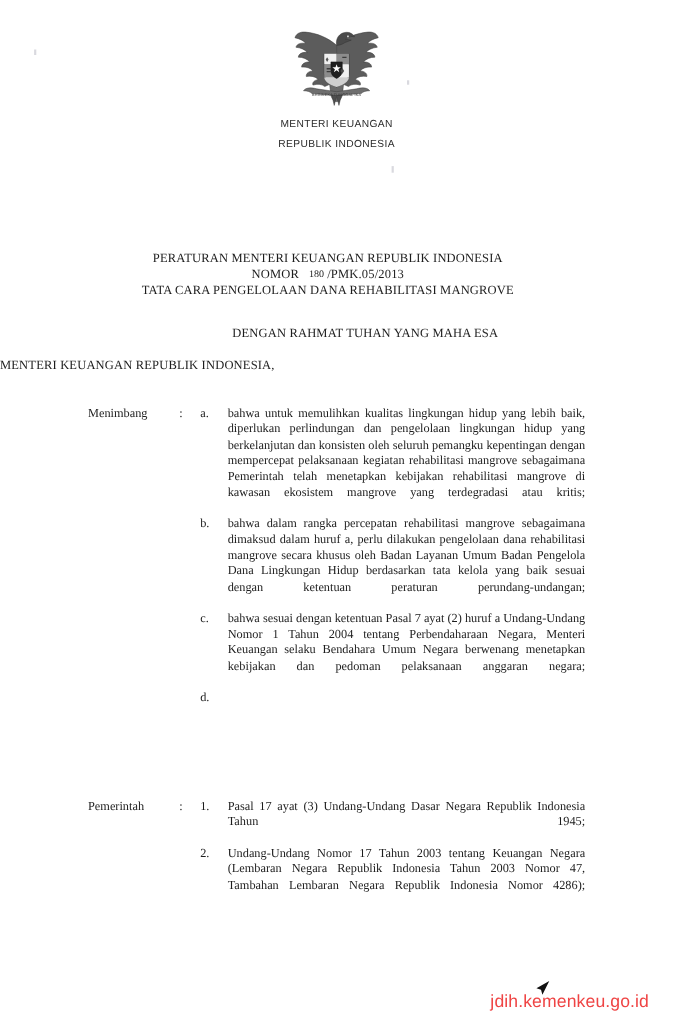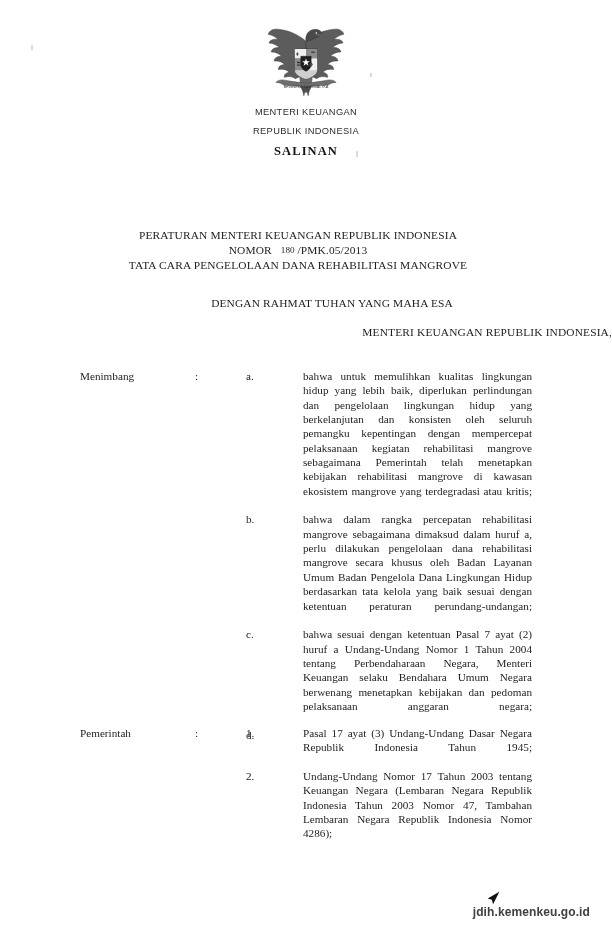--- a/index.html
+++ b/index.html
@@ -84,39 +84,38 @@
     font-size: 11.4px;
     letter-spacing: 0.15px;
     color: #1d1d1d;
     margin-left: 26px;
   }
   #minister-line {
     position: absolute;
     left: 0;
     top: 326px;
     width: 612px;
-    text-align: right;
+    text-align: left;
     font-size: 11.4px;
     letter-spacing: 0.15px;
     color: #1d1d1d;
   }
 
   
   .section {
     position: absolute;
     left: 80px;
     width: 452px;
   }
   #menimbang-section { top: 369px; }
   #mengingat-section { top: 726px; }
 
   .clause-row {
     display: flex;
     align-items: flex-start;
-    gap: 32px;
   }
   .lbl-col {
     width: 83px;
     flex: 0 0 83px;
     font-size: 11.2px;
     line-height: 14.35px;
     color: #1d1d1d;
   }
   .colon-col {
     width: 19px;
@@ -153,24 +152,23 @@
     position: absolute;
     left: 0;
     top: 902px;
     width: 612px;
     text-align: right;
     padding-right: 22px;
     box-sizing: border-box;
   }
   #footer-url {
     font-family: "Liberation Sans", "DejaVu Sans", sans-serif;
-    font-size: 12px;
-    color: #404040;
+    font-size: 16px;
+    color: #ef4444;
     letter-spacing: 0.1px;
-    font-weight: bold;
   }
   #footer-cursor {
     position: absolute;
     left: 485px;
     top: -11px;
     width: 17px;
     height: 15px;
   }
 </style>
 </head>
@@ -238,21 +236,20 @@
       <g fill="#6e6e6e" stroke="#3a3a3a" stroke-width="1">
         <path d="M58 136 C44 132 34 134 30 140 C38 140 44 142 48 146
                  L100 150 L152 146 C156 142 162 140 170 140
                  C166 134 156 132 142 136 L100 142 Z"></path>
       </g>
       <text x="100" y="152" font-family="Liberation Sans, sans-serif" font-size="8" fill="#2f2f2f" text-anchor="middle" letter-spacing="0.4">BHINNEKA TUNGGAL IKA</text>
     </svg>
 
     <div class="ministry-line">MENTERI KEUANGAN</div>
     <div class="ministry-line">REPUBLIK INDONESIA</div>
-    <div id="salinan">SALINAN</div>
   </div>
 
   <div id="title-block">
     <div class="ttl">PERATURAN MENTERI KEUANGAN REPUBLIK INDONESIA</div>
     <div class="ttl">
       <span>NOMOR</span><span>&nbsp;&nbsp;&nbsp;</span><span class="nomor-stamp">180</span><span>&nbsp;</span><span>/PMK.05/2013</span>
     </div>
     <div class="ttl">TATA CARA PENGELOLAAN DANA REHABILITASI MANGROVE</div>
   </div>
 

